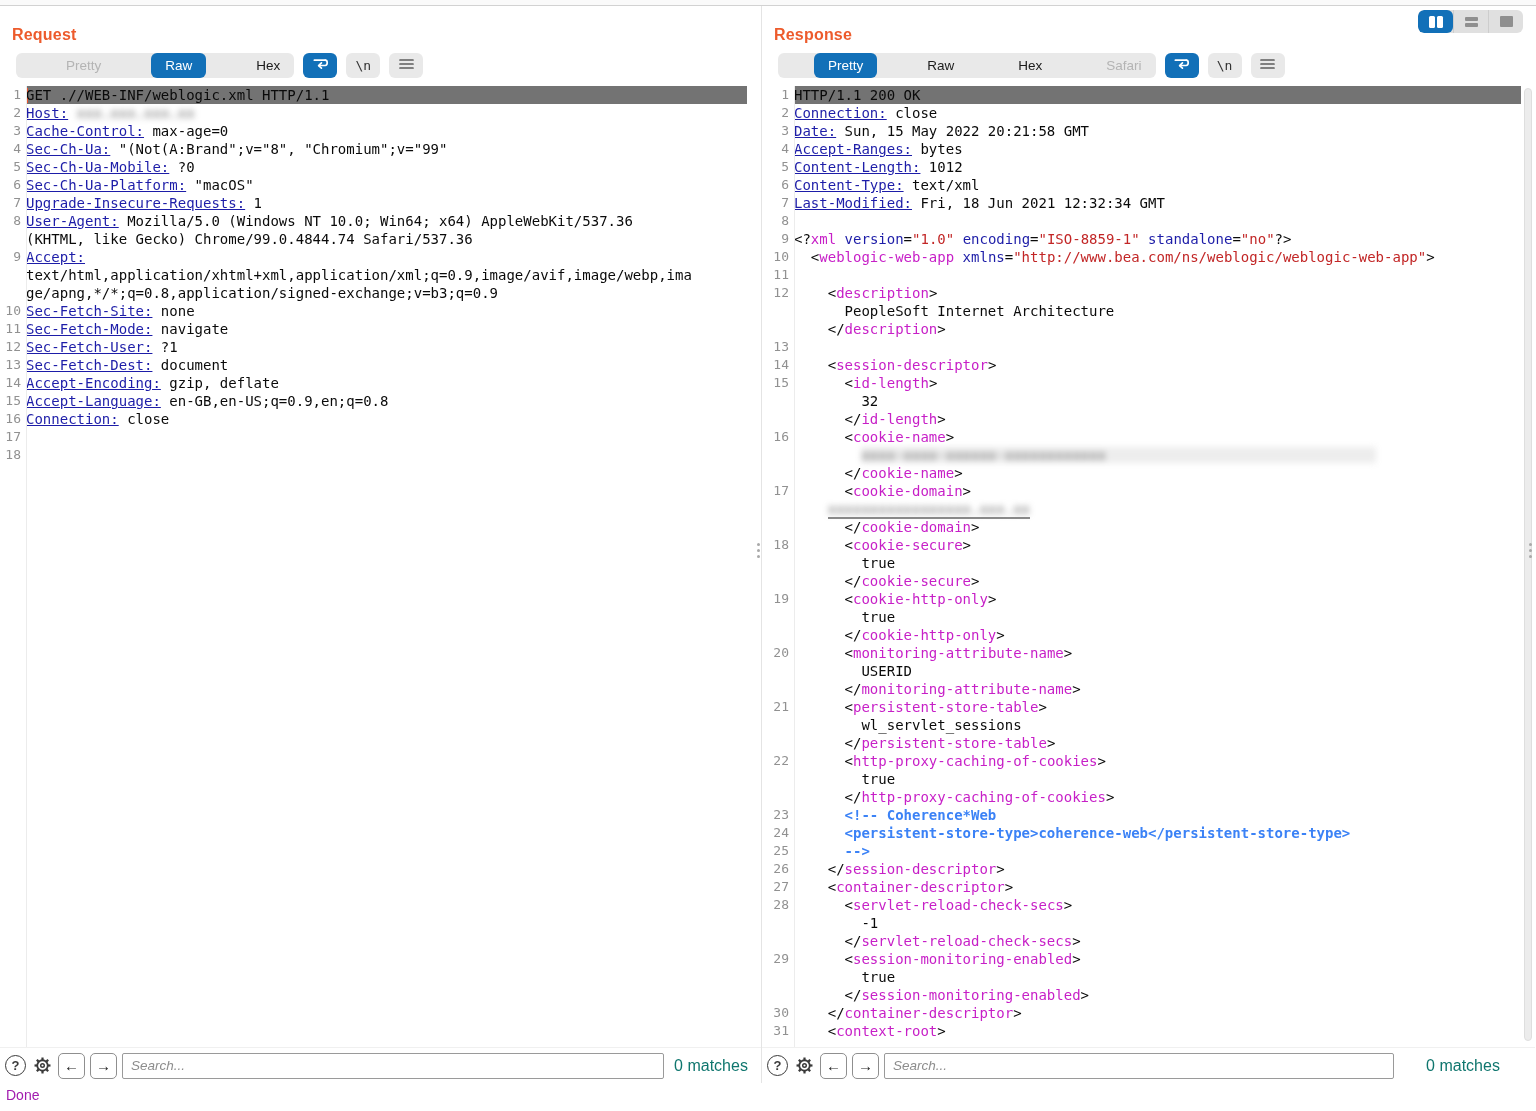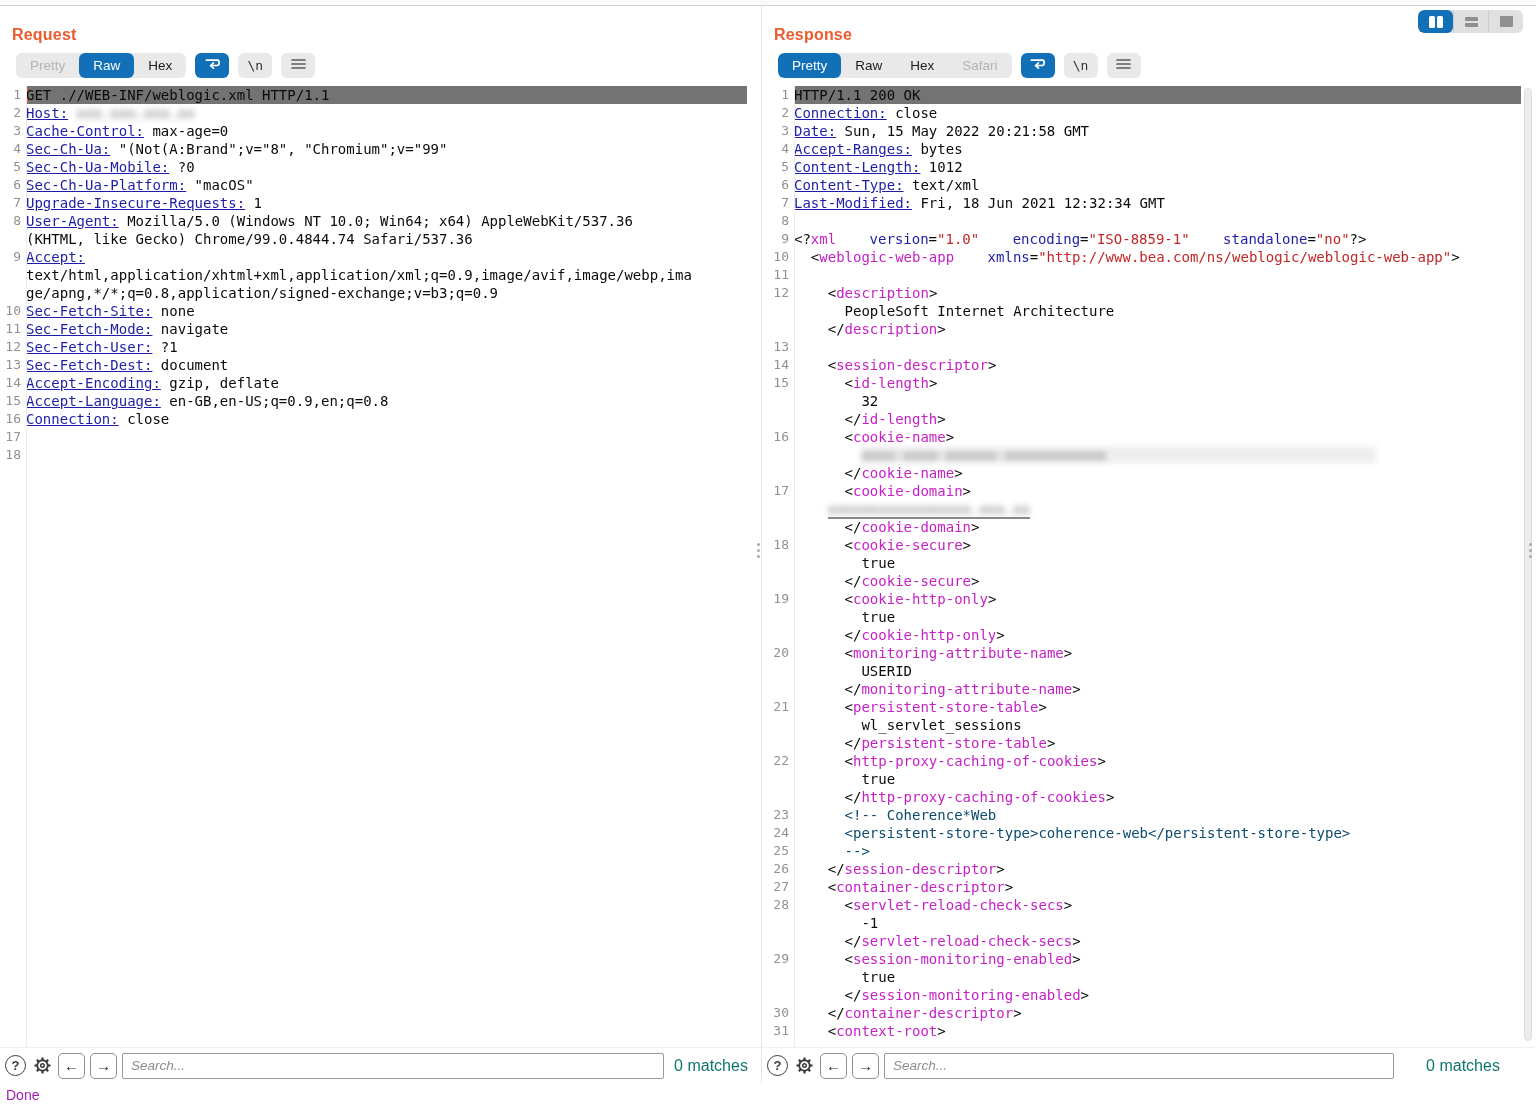--- a/index.html
+++ b/index.html
@@ -8,21 +8,21 @@
   .top-edge { height:6px; background:#fafafa; border-bottom:1px solid #d2d2d2; }
   .panels { display:flex; height:1077px; position:relative; }
   .panel { display:flex; flex-direction:column; background:#fff; position:relative; }
   .panel.req { width:762px; border-right:1px solid #e4e4e4; }
   .panel.resp { width:773px; }
   .panel-header { padding:20px 12px 8px 12px; }
   .panel-title { font-size:16px; font-weight:bold; color:#ed5b2c; letter-spacing:.2px; }
   .tabrow { display:flex; align-items:center; gap:9px; padding:9px 4px 0 4px; }
   .tabgroup { display:flex; background:#e9e9e9; border-radius:6px; overflow:hidden; }
   .tab { border:none; background:transparent; font-family:"Liberation Sans",sans-serif;
-         font-size:13.5px; color:#1b1b1b; padding:0 14px; height:25px; border-radius:6px; cursor:default; }
+         font-size:13.5px; color:#1b1b1b; padding:0 14px; height:25px; border-radius:6px; cursor:default;margin-left:36px; }
   .tab.selected { background:#1270b8; color:#fff; }
   .tab.disabled { color:#b4b4b4; }
   .iconbtn { width:34px; height:25px; border:none; border-radius:6px; background:#e9e9e9;
              display:flex; align-items:center; justify-content:center; font-size:13px; color:#333; }
   .iconbtn.blue { background:#1270b8; color:#fff; }
   .nl-label { font-family:"DejaVu Sans Mono",monospace; font-size:13px; }
 
   .editor { flex:1; position:relative; overflow:hidden; padding-right:14px;
             font-family:"DejaVu Sans Mono",monospace; font-size:14px; }
   .editor::before { content:""; position:absolute; top:0; bottom:0; width:1px; background:#ececec; }
@@ -31,23 +31,23 @@
   .row { display:flex; height:18px; line-height:18px; }
   .gut { width:26px; padding-right:5px; text-align:right; color:#919191; flex:none; font-size:13px; }
   .resp .gut { width:32px; }
   .code { flex:1; white-space:pre; }
   .row.sel .code { background:#737373; }
   .cursor { display:inline-block; width:2px; height:15px; background:#f0542e;
             vertical-align:-3px; margin-right:-2px; }
   .p { color:#0a0a0a; }
   .h { color:#1d1da8;text-decoration:underline; }
   .t { color:#c71fc7; }
-  .a { color:#1d1da8;margin-left:25px; }
+  .a { color:#1d1da8; }
   .s { color:#c22626; }
-  .c { color:#0c4a6e; }
+  .c { color:#3b82f6;font-weight:bold; }
   .blur { filter:blur(3px); color:#666; }
   .band { background:#ededed; padding-right:270px; }
   .u { border-bottom:2px solid #8a8a8a; }
 
   .scrollthumb { position:absolute; right:3px; top:2px; bottom:6px; width:8px;
                  background:#ececec; border:1px solid #dedede; border-radius:4px; }
 
   .footer { height:36px; display:flex; align-items:center; gap:5px; padding:0 8px 0 5px;
             border-top:1px solid #f0f0f0; }
   .help { width:21px; height:21px; border:1.5px solid #3a3a3a; border-radius:50%;

